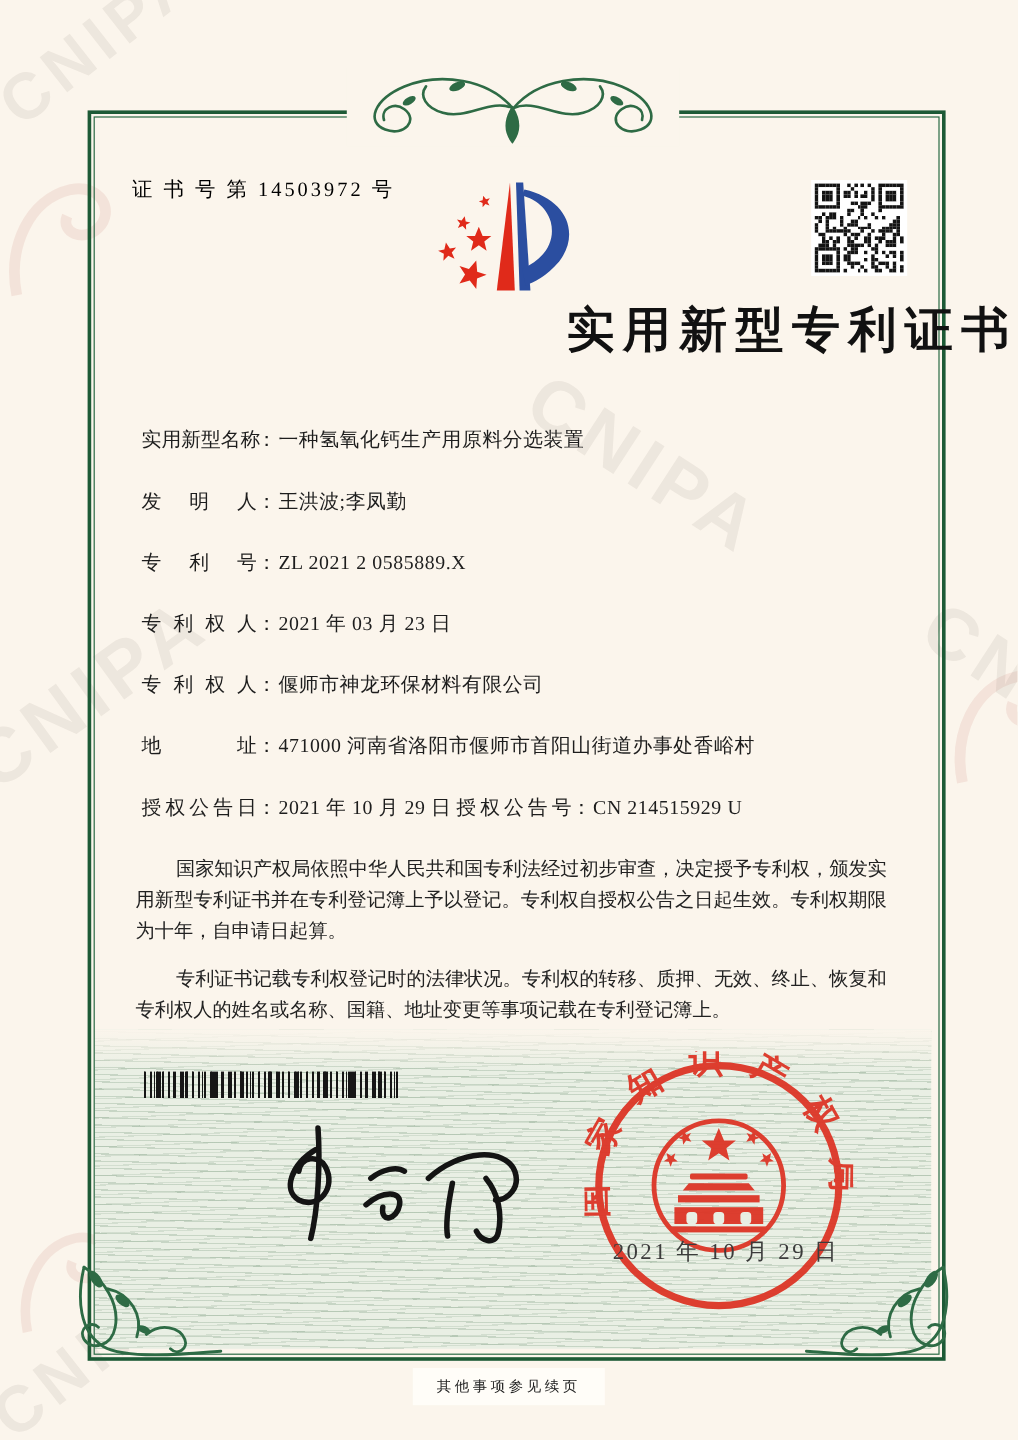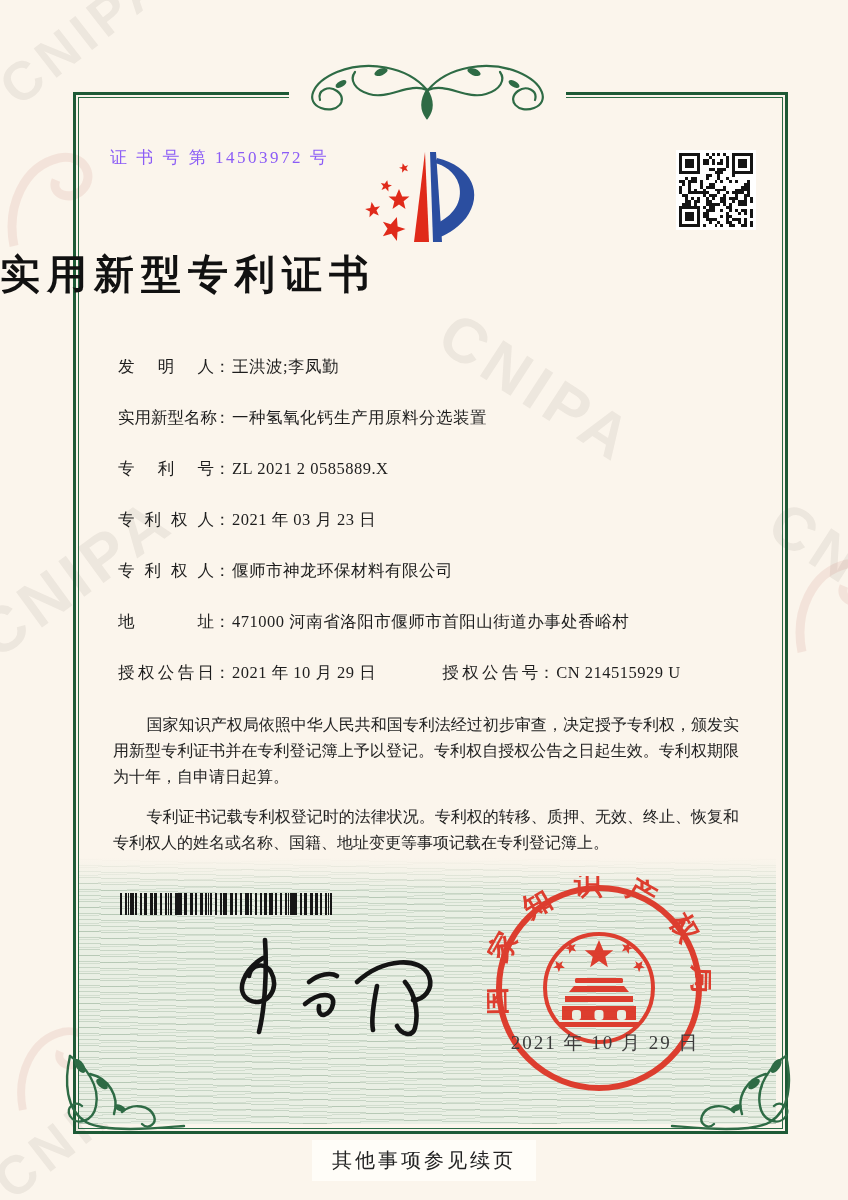--- a/index.html
+++ b/index.html
@@ -22,38 +22,38 @@
         background-color:#e9efe4;
         background-image:
           repeating-linear-gradient(1.5deg, rgba(110,145,115,.28) 0 1px, rgba(0,0,0,0) 1px 6px),
           repeating-linear-gradient(-2deg, rgba(110,145,115,.18) 0 1px, rgba(0,0,0,0) 1px 8px);}
   .band::before{content:"";position:absolute;left:0;top:0;right:0;height:34px;
         background:linear-gradient(#fbf5ec, rgba(251,245,236,0));}
 
   .ornament{position:absolute;z-index:6;}
   .ornament.top{left:289px;top:56px;background:#fbf5ec;}
 
-  .cert-no{position:absolute;left:110px;top:146px;font-size:17px;letter-spacing:2.5px;color:#8b5cf6;z-index:10;}
+  .cert-no{position:absolute;left:110px;top:146px;font-size:17px;letter-spacing:2.5px;color:#000000;z-index:10;}
 
   .logo{position:absolute;left:350px;top:134px;z-index:10;}
 
   .qr{position:absolute;left:676px;top:150px;width:80px;height:80px;background:#fff;padding:3px;box-sizing:border-box;z-index:10;}
   .qr-grid{display:grid;grid-template-columns:repeat(25,1fr);grid-template-rows:repeat(25,1fr);width:74px;height:74px;background:#fff;}
   .qr-grid div{background:#fff;}
   .qr-grid div.qm{background:#141414;}
 
-  .title{position:absolute;left:0;top:247px;width:100%;text-align:left;font-size:40px;font-weight:bold;
+  .title{position:absolute;left:0;top:247px;width:100%;text-align:right;font-size:40px;font-weight:bold;
          letter-spacing:7px;color:#111;z-index:10;}
 
   .fields{position:absolute;left:118px;top:356px;width:640px;font-size:16.5px;color:#1d1d1d;z-index:10;}
   .frow{height:20px;margin-bottom:31px;white-space:nowrap;}
   .flabel{display:inline-block;width:96px;text-align:justify;text-align-last:justify;vertical-align:top;}
   .fcolon{display:inline-block;width:18px;}
   .fvalue{letter-spacing:.5px;}
-  .frow .second{margin-left:62px;}
+  .frow .second{}
 
   .paras{position:absolute;left:99px;top:698px;width:654px;z-index:10;color:#222;}
   .paras p{margin:14px;font-size:16px;line-height:26px;text-indent:2.1em;text-align:justify;}
 
   .barcode{position:absolute;left:120px;top:893px;width:212px;height:22px;z-index:10;
     background-image:
       repeating-linear-gradient(90deg,#161616 0 2px, rgba(0,0,0,0) 2px 5px),
       repeating-linear-gradient(90deg,#161616 0 1px, rgba(0,0,0,0) 1px 8px),
       repeating-linear-gradient(90deg, rgba(0,0,0,0) 0 11px, #161616 11px 14px, rgba(0,0,0,0) 14px 23px);}
 
@@ -62,21 +62,21 @@
   .signature{position:absolute;left:225px;top:930px;z-index:11;}
 
   .seal{position:absolute;left:487px;top:876px;z-index:10;opacity:.95;}
   .seal-date{position:absolute;left:510px;top:1030px;width:190px;text-align:center;z-index:12;
              font-size:19px;color:#3c3c3c;letter-spacing:2px;white-space:nowrap;}
 
   .page-num{position:absolute;left:0;top:1092px;width:100%;text-align:center;z-index:10;
             font-size:15px;color:#2e2e2e;letter-spacing:2px;}
 
   .cont-note{position:absolute;left:50%;transform:translateX(-50%);top:1140px;z-index:10;
-             background:#fffdf8;padding:7px 20px;font-size:20px;color:#222;letter-spacing:3px;white-space:nowrap;}
+             background:#fffdf8;padding:7px 20px;font-size:12px;color:#222;letter-spacing:3px;white-space:nowrap;}
 </style>
 </head>
 <body>
 
 <div class="page">
 
   <div class="wm" style="left:-14px;top:2px;font-size:54px;transform:rotate(-38deg);">CNIPA</div>
   <div class="wm" style="left:428px;top:352px;font-size:62px;transform:rotate(33deg);">CNIPA</div>
   <div class="wm" style="left:-38px;top:540px;font-size:64px;transform:rotate(-36deg);">CNIPA</div>
   <div class="wm" style="left:758px;top:540px;font-size:60px;transform:rotate(33deg);">CNIPA</div>
@@ -788,24 +788,24 @@
         <div class="qm"></div>
         <div></div>
         <div class="qm"></div>
       </div>
     </div>
 
   <div class="title">实用新型专利证书</div>
 
   <div class="fields">
     <div class="frow">
-      <span class="flabel">发明人</span><span class="fcolon">：</span><span class="fvalue">王洪波;李凤勤</span>
+      <span class="flabel">实用新型名称</span><span class="fcolon">：</span><span class="fvalue">一种氢氧化钙生产用原料分选装置</span>
     </div>
     <div class="frow">
-      <span class="flabel">实用新型名称</span><span class="fcolon">：</span><span class="fvalue">一种氢氧化钙生产用原料分选装置</span>
+      <span class="flabel">发明人</span><span class="fcolon">：</span><span class="fvalue">王洪波;李凤勤</span>
     </div>
     <div class="frow">
       <span class="flabel">专利号</span><span class="fcolon">：</span><span class="fvalue">ZL 2021 2 0585889.X</span>
     </div>
     <div class="frow">
       <span class="flabel">专利权人</span><span class="fcolon">：</span><span class="fvalue">2021 年 03 月 23 日</span>
     </div>
     <div class="frow">
       <span class="flabel">专利权人</span><span class="fcolon">：</span><span class="fvalue">偃师市神龙环保材料有限公司</span>
     </div>

